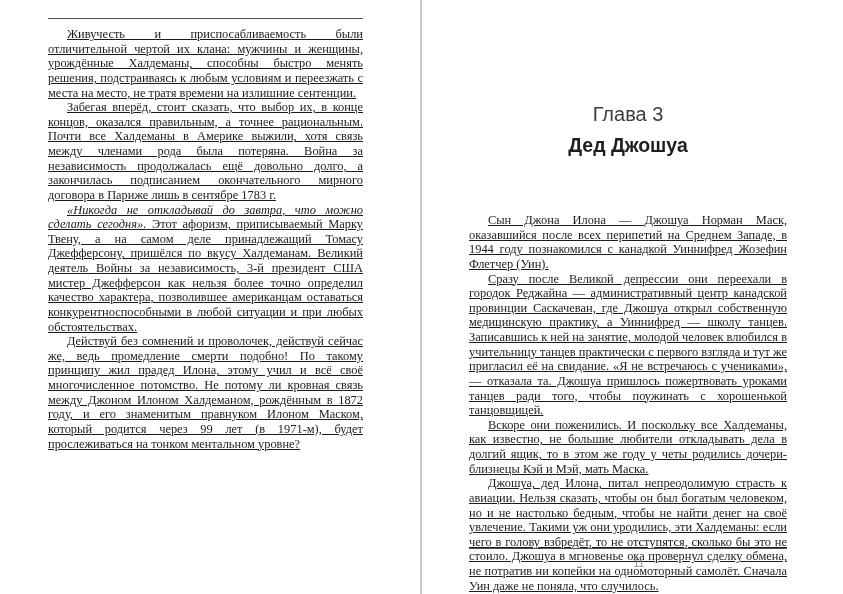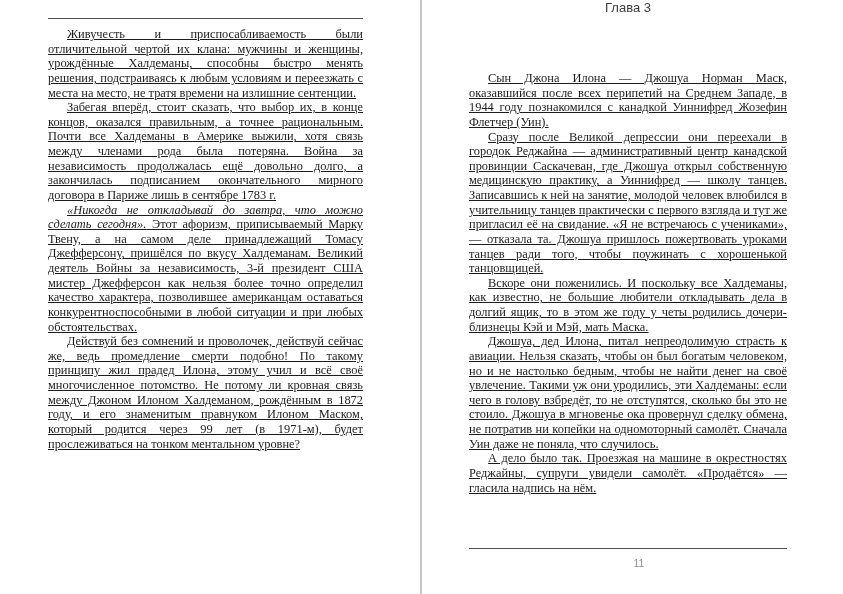--- a/index.html
+++ b/index.html
@@ -57,24 +57,25 @@
   
   .page-right {
     position: absolute;
     left: 469px;
     top: 0;
     width: 318px;
     height: 594px;
   }
   .chapter-label {
     margin: 0;
+    padding-top: 103px;
     text-align: center;
     font-family: "Liberation Sans", sans-serif;
     font-weight: 400;
-    font-size: 13px;
+    font-size: 20px;
     color: #3d3d3d;
   }
   .chapter-title {
     margin: 8px 0 0 0;
     text-align: center;
     font-family: "Liberation Sans", sans-serif;
     font-weight: 700;
     font-size: 19.5px;
     color: #1e1e1e;
   }
@@ -112,20 +113,21 @@
     <div class="body-text" id="left-body">
         <p>Живучесть и приспосабливаемость были отличительной чертой их клана: мужчины и женщины, урождённые Халдеманы, способны быстро менять решения, подстраиваясь к любым условиям и переезжать с места на место, не тратя времени на излишние сентенции.</p>
         <p>Забегая вперёд, стоит сказать, что выбор их, в конце концов, оказался правильным, а точнее рациональным. Почти все Халдеманы в Америке выжили, хотя связь между членами рода была потеряна. Война за независимость продолжалась ещё довольно долго, а закончилась подписанием окончательного мирного договора в Париже лишь в сентябре 1783 г.</p>
         <p><em>«Никогда не откладывай до завтра, что можно сделать сегодня».</em> Этот афоризм, приписываемый Марку Твену, а на самом деле принадлежащий Томасу Джефферсону, пришёлся по вкусу Халдеманам. Великий деятель Войны за независимость, 3-й президент США мистер Джефферсон как нельзя более точно определил качество характера, позволившее американцам оставаться конкурентноспособными в любой ситуации и при любых обстоятельствах.</p>
         <p>Действуй без сомнений и проволочек, действуй сейчас же, ведь промедление смерти подобно! По такому принципу жил прадед Илона, этому учил и всё своё многочисленное потомство. Не потому ли кровная связь между Джоном Илоном Халдеманом, рождённым в 1872 году, и его знаменитым правнуком Илоном Маском, который родится через 99 лет (в 1971-м), будет прослеживаться на тонком ментальном уровне?</p>
       </div>
   </div>
 
   <div class="page-right">
     <h3 class="chapter-label">Глава 3</h3>
+    <h2 class="chapter-title">Дед Джошуа</h2>
     <div class="body-text" id="right-body">
         <p>Сын Джона Илона — Джошуа Норман Маск, оказавшийся после всех перипетий на Среднем Западе, в 1944 году познакомился с канадкой Уиннифред Жозефин Флетчер (Уин).</p>
         <p>Сразу после Великой депрессии они переехали в городок Реджайна — административный центр канадской провинции Саскачеван, где Джошуа открыл собственную медицинскую практику, а Уиннифред — школу танцев. Записавшись к ней на занятие, молодой человек влюбился в учительницу танцев практически с первого взгляда и тут же пригласил её на свидание. «Я не встречаюсь с учениками», — отказала та. Джошуа пришлось пожертвовать уроками танцев ради того, чтобы поужинать с хорошенькой танцовщицей.</p>
         <p>Вскоре они поженились. И поскольку все Халдеманы, как известно, не большие любители откладывать дела в долгий ящик, то в этом же году у четы родились дочери-близнецы Кэй и Мэй, мать Маска.</p>
         <p>Джошуа, дед Илона, питал непреодолимую страсть к авиации. Нельзя сказать, чтобы он был богатым человеком, но и не настолько бедным, чтобы не найти денег на своё увлечение. Такими уж они уродились, эти Халдеманы: если чего в голову взбредёт, то не отступятся, сколько бы это не стоило. Джошуа в мгновенье ока провернул сделку обмена, не потратив ни копейки на одномоторный самолёт. Сначала Уин даже не поняла, что случилось.</p>
         <p>А дело было так. Проезжая на машине в окрестностях Реджайны, супруги увидели самолёт. «Продаётся» — гласила надпись на нём.</p>
       </div>
     <hr class="footer-rule">
     <div class="page-number">11</div>
   </div>

